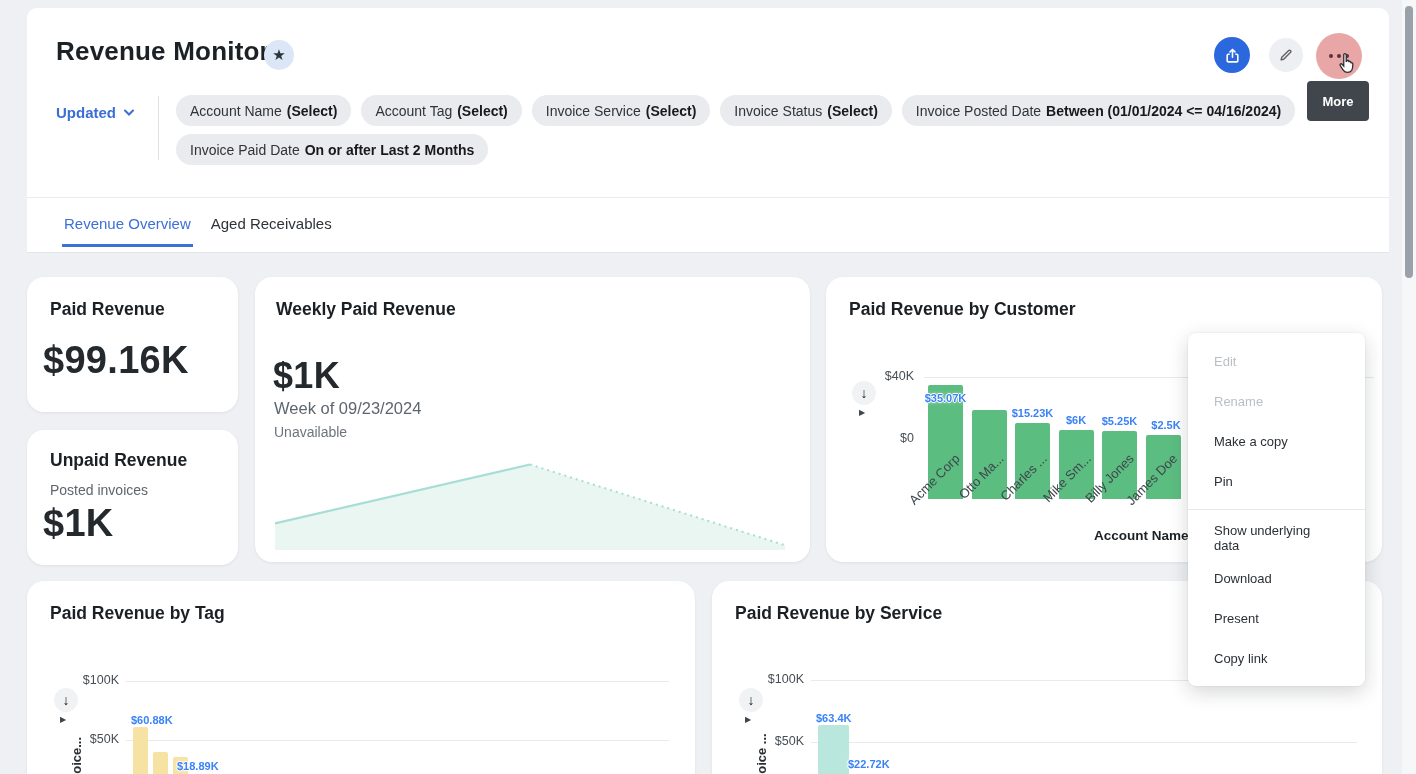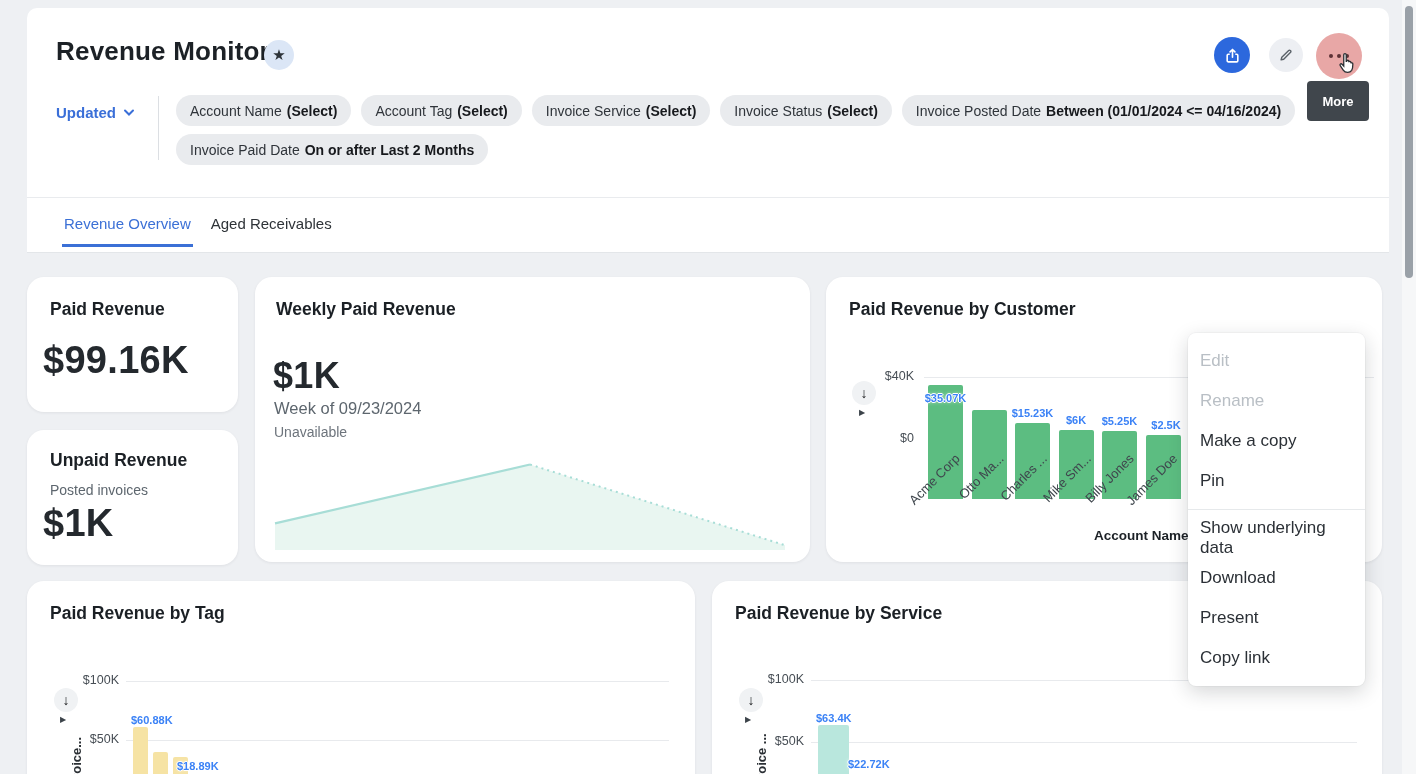--- a/index.html
+++ b/index.html
@@ -48,21 +48,21 @@
   .ctrl-dl{position:absolute;width:24px;height:24px;border-radius:50%;background:#f0f2f4;
            display:flex;align-items:center;justify-content:center;font-size:14px;font-weight:700;color:#17191c;cursor:pointer}
   .ctrl-exp{position:absolute;font-size:8px;color:#3c434a;cursor:pointer}
   .vlabel{position:absolute;font-size:13px;font-weight:700;color:#2a2f34;white-space:nowrap;
           transform:rotate(-90deg);transform-origin:0 0}
   .axis-dd{position:absolute;display:flex;align-items:center;gap:6px;font-size:13.5px;font-weight:700;color:#1c2126;cursor:pointer}
   .caret{font-size:10px;color:#6b7278}
   
   .menu{position:absolute;left:1188px;top:333px;width:177px;background:#fff;border-radius:8px;
         box-shadow:0 6px 20px rgba(20,25,35,.18),0 0 0 1px rgba(20,25,35,.03);padding:8px 0;z-index:40}
-  .menu-item{height:40px;display:flex;align-items:center;padding:0 12px;font-size:17px;color:#2b3036;cursor:pointer}
+  .menu-item{height:40px;display:flex;align-items:center;padding:0 26px;font-size:13px;color:#2b3036;cursor:pointer}
   .menu-item.disabled{color:#b9bfc5;cursor:default}
   .menu-divider{margin:8px 0;border-top:1px solid #e6e9eb}
   
   .sb-track{position:absolute;left:1402px;top:0;width:14px;height:774px;background:#f6f7f8}
   .sb-thumb{position:absolute;left:1405px;top:6px;width:8px;height:272px;border-radius:4px;background:#9aa1a8;cursor:pointer}
 </style>
 </head>
 <body>
 
 <div class="sheet"></div>

